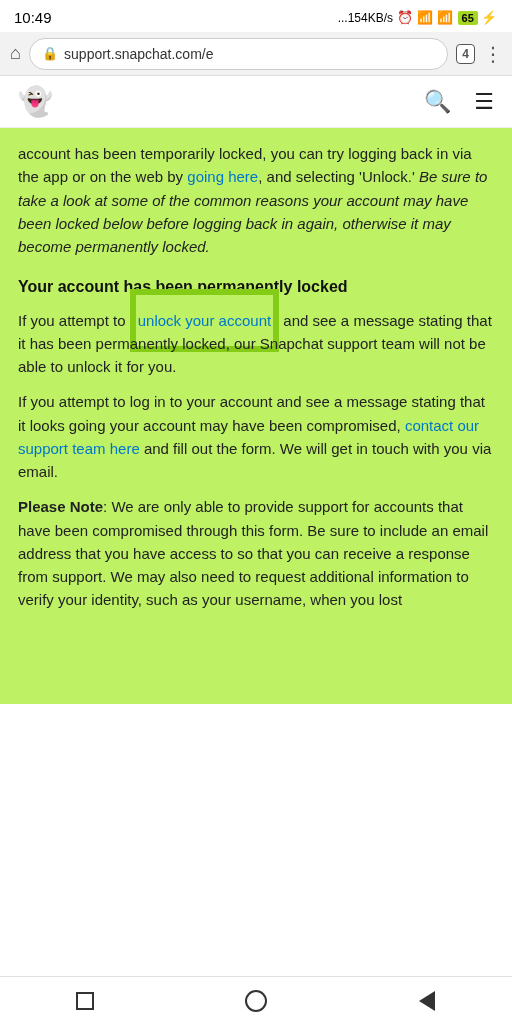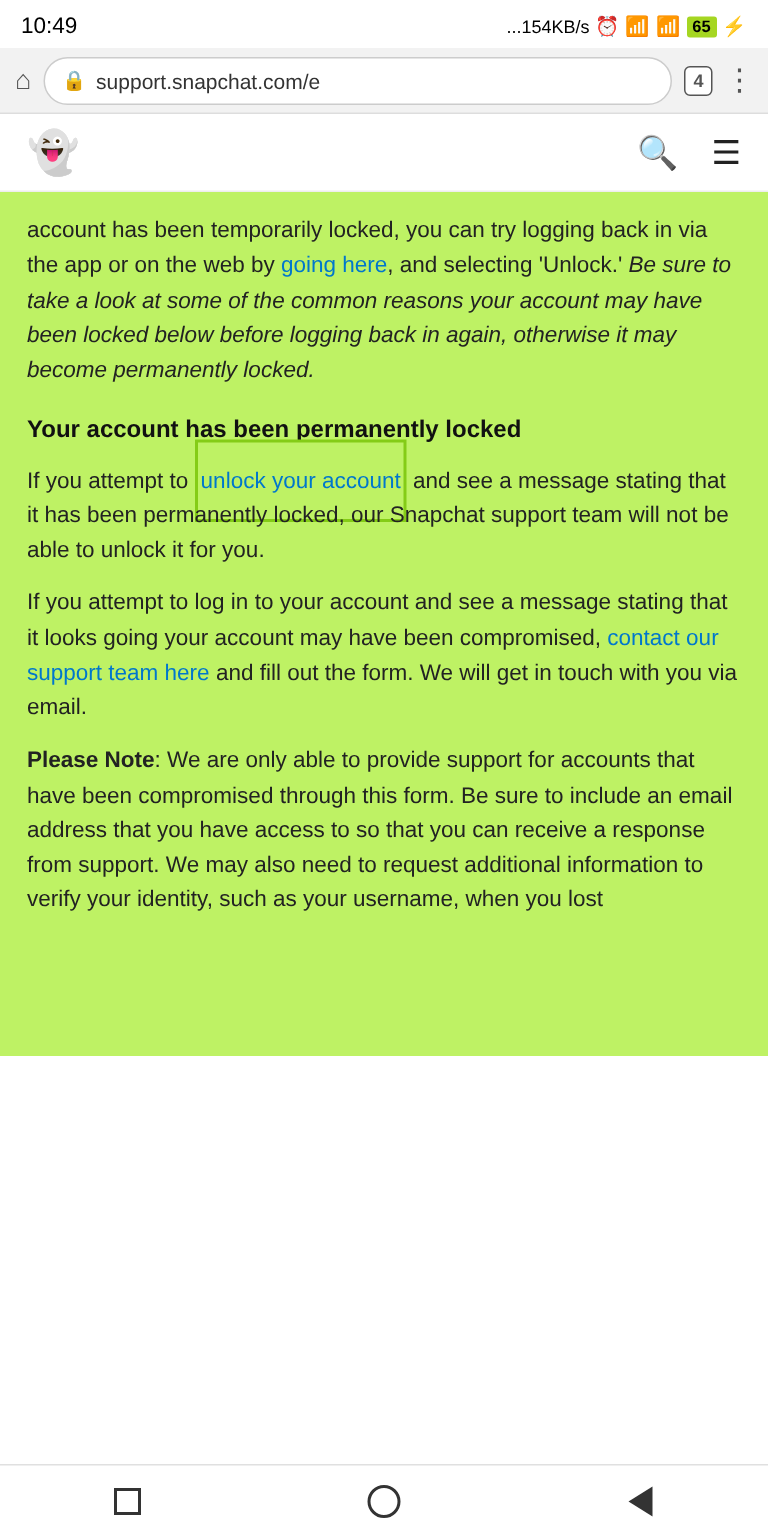--- a/index.html
+++ b/index.html
@@ -159,21 +159,21 @@
     }
     .body-text a, .body-text .link-blue {
       color: #0077cc;
       text-decoration: none;
     }
 
     
     .link-highlight {
       color: #0077cc;
       text-decoration: none;
-      border: 2px solid #84cc16;
+      border: 6px solid #84cc16;
       padding: 17px 2px;
     }
 
     
     .note-bold {
       font-weight: bold;
     }
 
     
     .bottom-nav {

